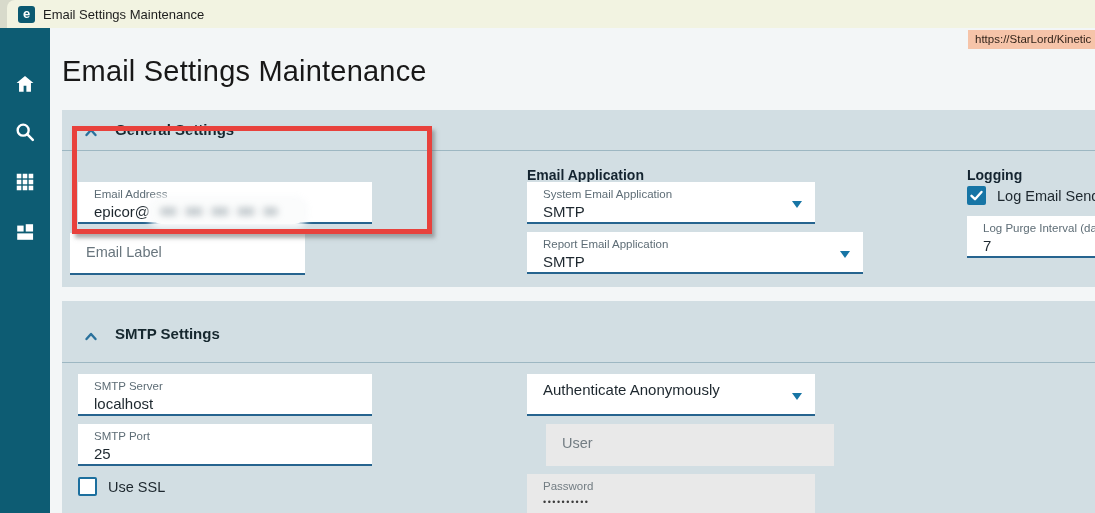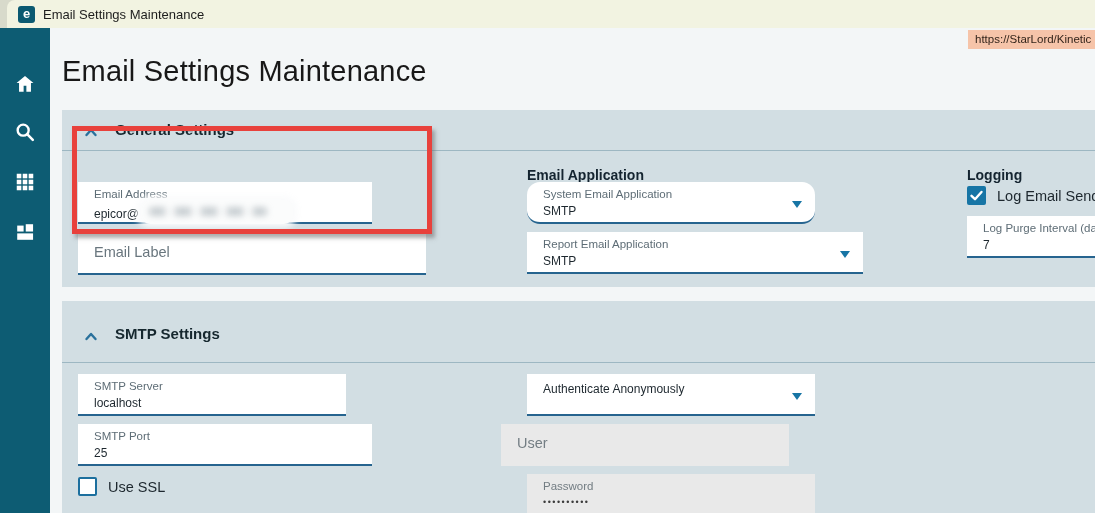--- a/index.html
+++ b/index.html
@@ -33,21 +33,21 @@
   .chev { position:absolute; left:21px; width:16px; height:16px; }
   .sec-title { position:absolute; left:53px; font-size:15px; font-weight:700; color:#15272e; }
   .sec-divider { position:absolute; left:0; width:100%; height:1px; background:#9db7c2; }
 
   .group-title { position:absolute; font-size:14px; font-weight:700; color:#142430; white-space:nowrap; }
 
   
   .field { position:absolute; height:42px; background:#ffffff; border-bottom:2px solid #26648f;
            padding:5px 10px 0 16px; overflow:visible; }
   .flabel { font-size:11.5px; color:#5e6d76; line-height:14px; white-space:nowrap; }
-  .fvalue { font-size:12px; color:#1d272e; line-height:19px; margin-top:1px; white-space:nowrap; display:flex; align-items:flex-end; }
+  .fvalue { font-size:15px; color:#1d272e; line-height:19px; margin-top:1px; white-space:nowrap; display:flex; align-items:flex-start; }
   .field.empty-single { padding-top:12px; }
   .field.empty-single .flabel { font-size:14.5px; color:#69767e; }
   .field.disabled { background:#e9e9e9; border-bottom:none; }
   .field.disabled .flabel { color:#737d83; }
   .dots { font-size:9px; letter-spacing:1.5px; color:#3c3c3c; margin-top:4px; }
 
   .dd-arrow { position:absolute; right:13px; top:19px; width:0; height:0;
               border-left:5.5px solid transparent; border-right:5.5px solid transparent;
               border-top:7px solid #1775a5; }
 
@@ -135,27 +135,27 @@
     <div class="field" style="left:16px; top:72px; width:294px;">
       <div class="flabel">Email Address</div>
       <div class="fvalue">
         <span>epicor@</span>
         <span class="redacted">
             <span class="smear"></span>
           </span>
       </div>
     </div>
 
-    <div class="field empty-single" style="left:16px; top:123px; width:348px;">
+    <div class="field empty-single" style="left:8px; top:123px; width:235px;">
       <div class="flabel">Email Label</div>
     </div>
 
     <div class="group-title" style="left:465px; top:57px">Email Application</div>
 
-    <div class="field" style="left:465px; top:72px; width:288px;border-radius:13px;">
+    <div class="field" style="left:465px; top:72px; width:288px;">
       <div class="flabel">System Email Application</div>
       <div class="fvalue">SMTP</div>
       <div class="dd-arrow"></div>
     </div>
 
     <div class="field" style="left:465px; top:122px; width:336px;">
       <div class="flabel">Report Email Application</div>
       <div class="fvalue">SMTP</div>
       <div class="dd-arrow"></div>
     </div>
@@ -183,41 +183,41 @@
     <div class="sec-head" style="height:61px">
       <div class="chev" style="top:28px">
         <svg viewBox="0 0 16 16">
             <polyline points="3.5,10 8,5 12.5,10" fill="none" stroke="#2a719c" stroke-width="2.4" stroke-linecap="round" stroke-linejoin="round"></polyline>
           </svg>
       </div>
       <div class="sec-title" style="top:24px">SMTP Settings</div>
     </div>
     <div class="sec-divider" style="top:61px"></div>
 
-    <div class="field" style="left:16px; top:73px; width:268px;">
+    <div class="field" style="left:16px; top:73px; width:294px;">
       <div class="flabel">SMTP Server</div>
       <div class="fvalue">localhost</div>
     </div>
 
     <div class="field" style="left:16px; top:123px; width:294px;">
       <div class="flabel">SMTP Port</div>
       <div class="fvalue">25</div>
     </div>
 
     <div class="cb-row" style="left:16px; top:176px">
       <div class="cb unchecked"></div>
       <div class="cb-label">Use SSL</div>
     </div>
 
     <div class="field" style="left:465px; top:73px; width:288px;">
       <div class="fvalue">Authenticate Anonymously</div>
       <div class="dd-arrow"></div>
     </div>
 
-    <div class="field disabled empty-single" style="left:439px; top:123px; width:288px;">
+    <div class="field disabled empty-single" style="left:484px; top:123px; width:288px;">
       <div class="flabel">User</div>
     </div>
 
     <div class="field disabled" style="left:465px; top:173px; width:288px;">
       <div class="flabel">Password</div>
       <div class="dots">••••••••••</div>
     </div>
   </div>
 
 </div>

